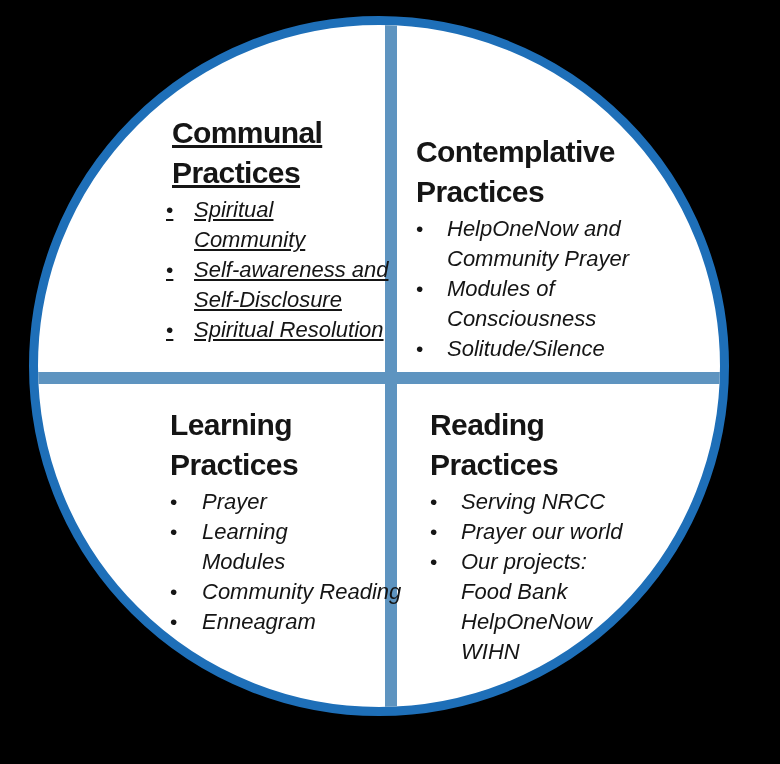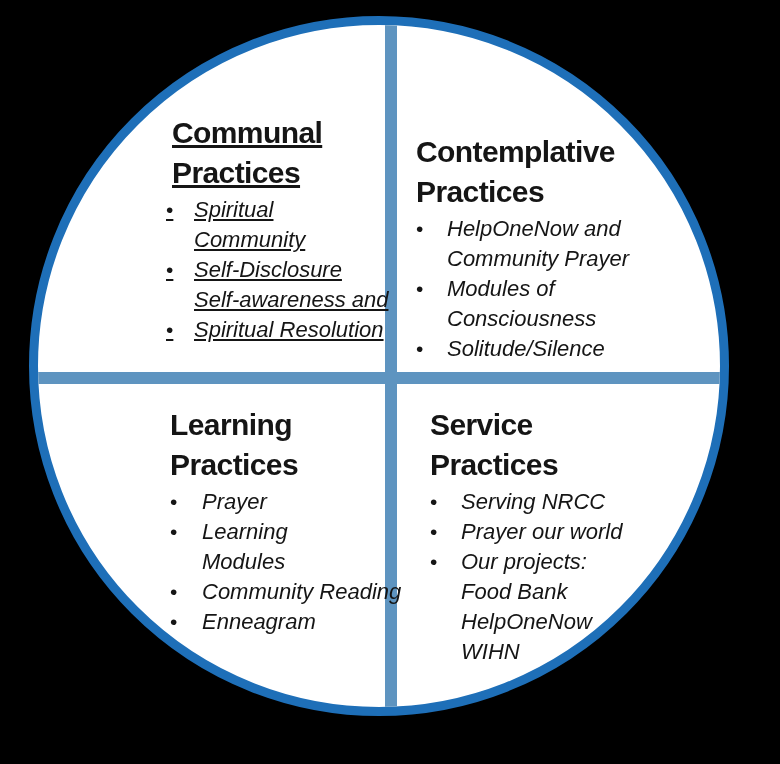--- a/index.html
+++ b/index.html
@@ -92,22 +92,22 @@
         <li>
           <span class="dot">•</span>
           <span class="btext">
             <span class="line">Spiritual</span>
             <span class="line">Community</span>
           </span>
         </li>
         <li>
           <span class="dot">•</span>
           <span class="btext">
+            <span class="line">Self-awareness and</span>
             <span class="line">Self-Disclosure</span>
-            <span class="line">Self-awareness and</span>
           </span>
         </li>
         <li>
           <span class="dot">•</span>
           <span class="btext">
             <span class="line">Spiritual Resolution</span>
           </span>
         </li>
       </ul>
     </section>
@@ -170,21 +170,21 @@
           <span class="dot">•</span>
           <span class="btext">
             <span class="line">Enneagram</span>
           </span>
         </li>
       </ul>
     </section>
 
     <section class="quad q-service">
       <h2>
-        <span class="tl">Service</span>
+        <span class="tl">Reading</span>
         <span class="tl">Practices</span>
       </h2>
       <ul>
         <li>
           <span class="dot">•</span>
           <span class="btext">
             <span class="line">Serving NRCC</span>
           </span>
         </li>
         <li>

